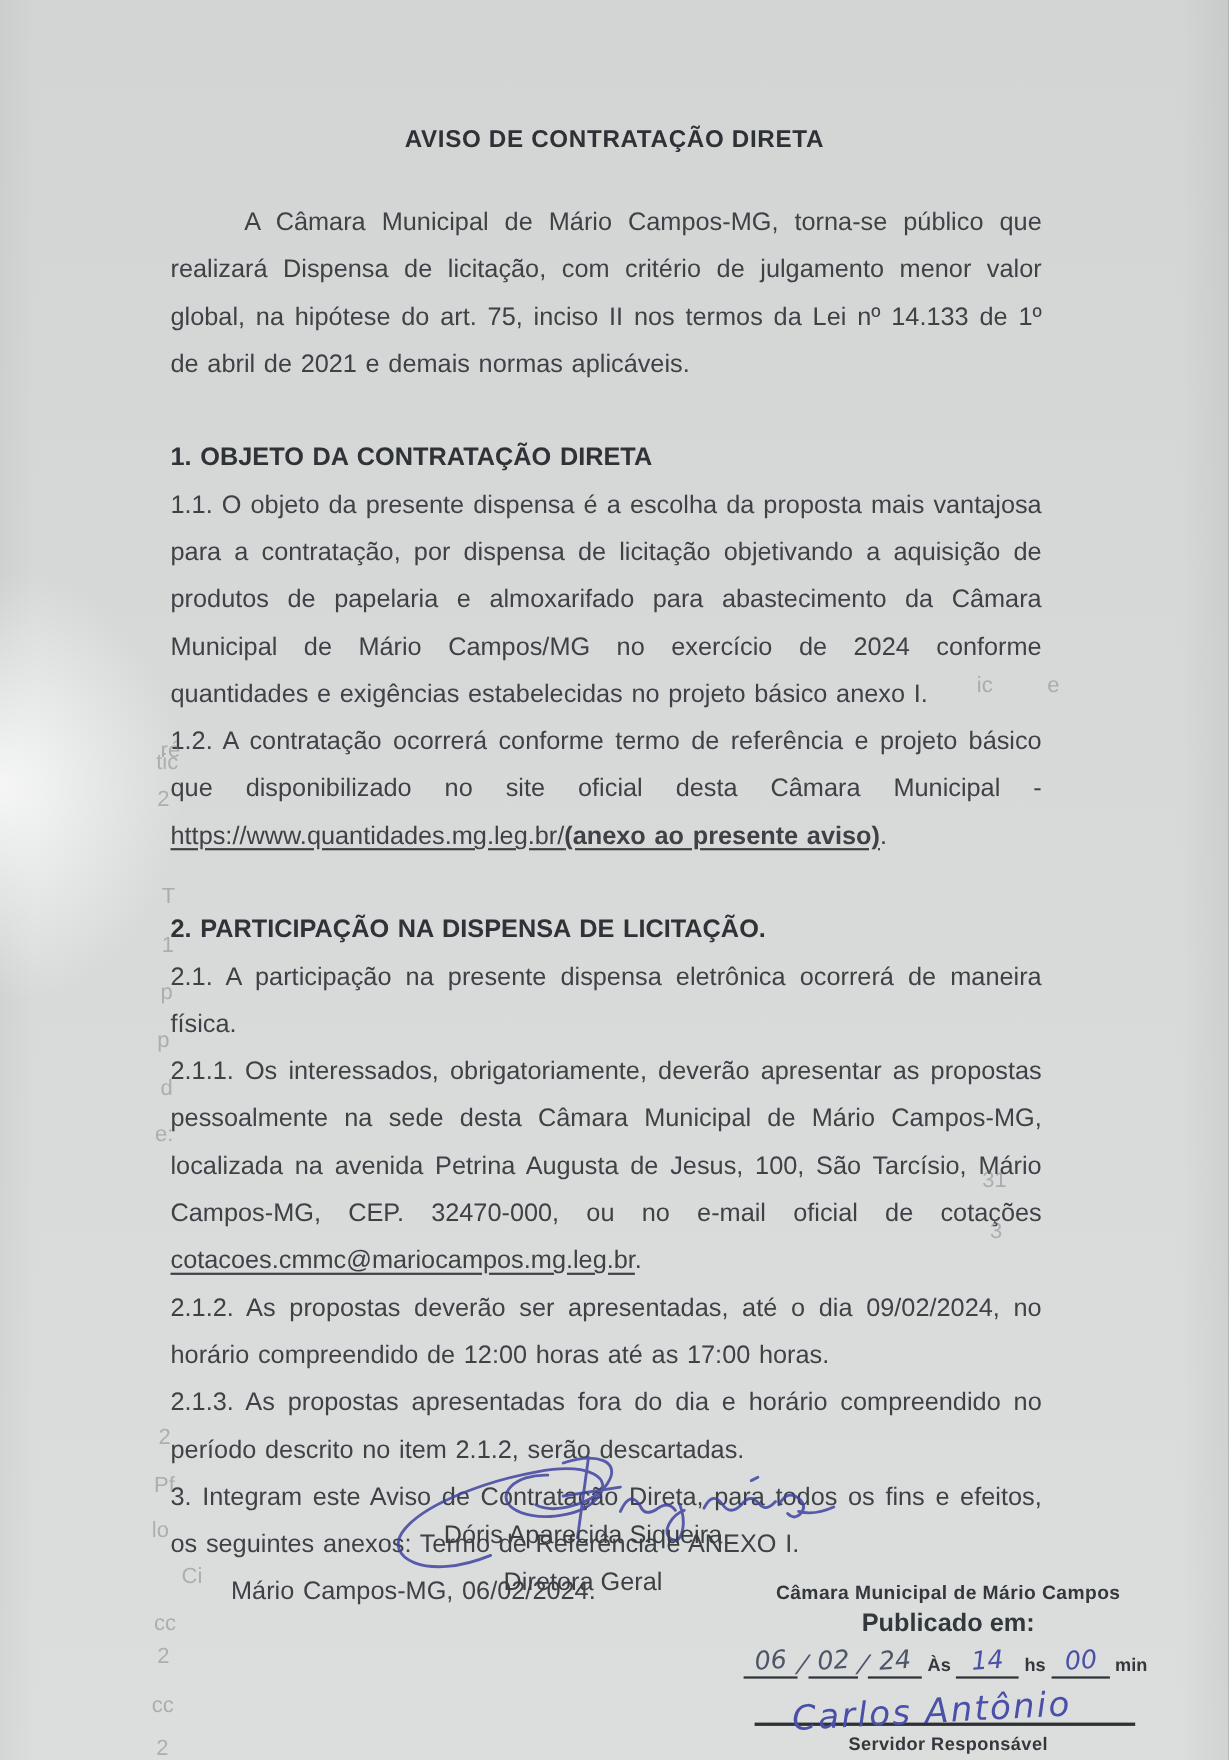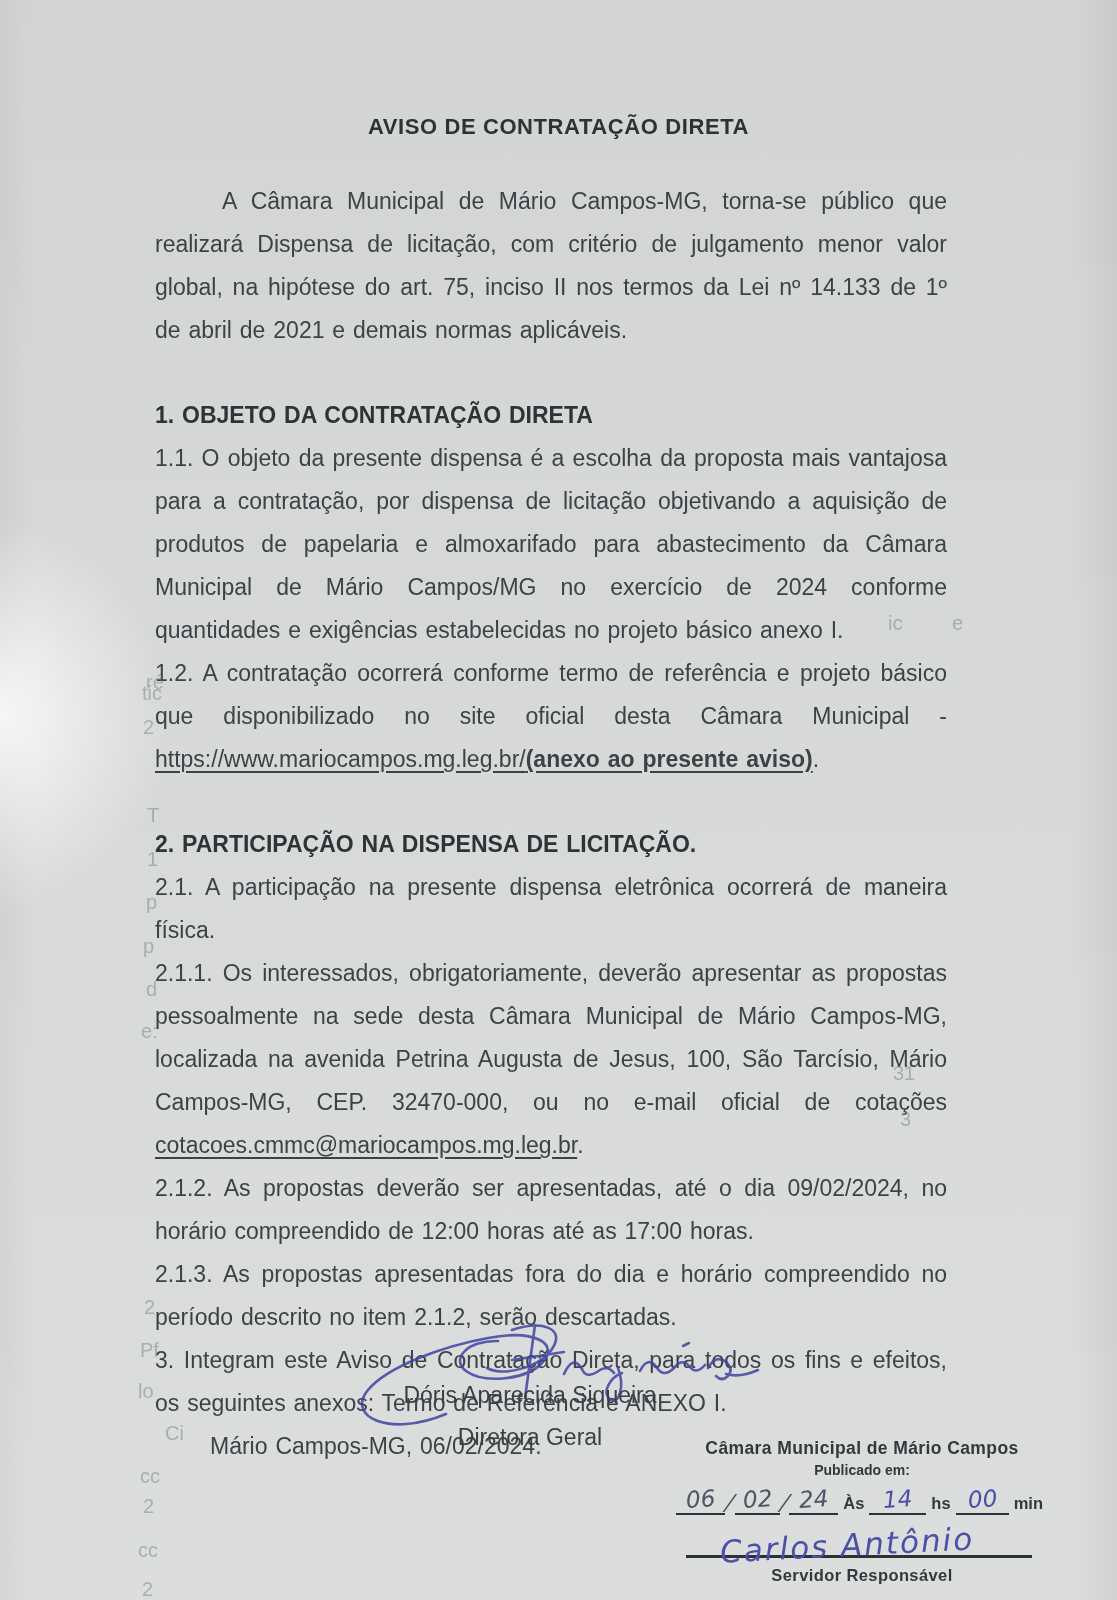--- a/index.html
+++ b/index.html
@@ -53,21 +53,21 @@
 
   .stamp {
     position:absolute; left:676px; top:1438px; width:372px;
     color:#33383c;
   }
   .stamp-org {
     font-size:17.5px; font-weight:bold; text-align:center;
     letter-spacing:0.4px; white-space:nowrap;
   }
   .stamp-pub {
-    font-size:14px; font-weight:bold; text-align:center; margin-top:3px;
+    font-size:23px; font-weight:bold; text-align:center; margin-top:3px;
   }
   .stamp-row {
     display:flex; align-items:flex-end; margin-top:8px;
     font-size:16.5px; font-weight:bold; white-space:nowrap;
   }
   .blank {
     display:inline-block; border-bottom:2.5px solid #2d3135;
     text-align:center; height:27px; position:relative;
   }
   .hand {
@@ -102,21 +102,21 @@
 
 <div class="page">
 
   <div class="doc-title">AVISO DE CONTRATAÇÃO DIRETA</div>
 
   <div class="body-text">
     <p class="indent">A Câmara Municipal de Mário Campos-MG, torna-se público que realizará Dispensa de licitação, com critério de julgamento menor valor global, na hipótese do art. 75, inciso II nos termos da Lei nº 14.133 de 1º de abril de 2021 e demais normas aplicáveis.</p>
 
     <p class="sec-heading gap-top">1. OBJETO DA CONTRATAÇÃO DIRETA</p>
     <p>1.1. O objeto da presente dispensa é a escolha da proposta mais vantajosa para a contratação, por dispensa de licitação objetivando a aquisição de produtos de papelaria e almoxarifado para abastecimento da Câmara Municipal de Mário Campos/MG no exercício de 2024 conforme quantidades e exigências estabelecidas no projeto básico anexo I.</p>
-    <p><span>1.2. A contratação ocorrerá conforme termo de referência e projeto básico que disponibilizado no site oficial desta Câmara Municipal - </span><span class="doc-link">https://www.mariocampos.mg.leg.br/</span><span class="bold-u">(anexo ao presente aviso)</span><span>.</span></p>
+    <p><span>1.2. A contratação ocorrerá conforme termo de referência e projeto básico que disponibilizado no site oficial desta Câmara Municipal - </span><span class="doc-link">https://www.quantidades.mg.leg.br/</span><span class="bold-u">(anexo ao presente aviso)</span><span>.</span></p>
 
     <p class="sec-heading gap-top">2. PARTICIPAÇÃO NA DISPENSA DE LICITAÇÃO.</p>
     <p>2.1. A participação na presente dispensa eletrônica ocorrerá de maneira física.</p>
     <p><span>2.1.1. Os interessados, obrigatoriamente, deverão apresentar as propostas pessoalmente na sede desta Câmara Municipal de Mário Campos-MG, localizada na avenida Petrina Augusta de Jesus, 100, São Tarcísio, Mário Campos-MG, CEP. 32470-000, ou no e-mail oficial de cotações </span><span class="doc-link">cotacoes.cmmc@mariocampos.mg.leg.br</span><span>.</span></p>
     <p>2.1.2. As propostas deverão ser apresentadas, até o dia 09/02/2024, no horário compreendido de 12:00 horas até as 17:00 horas.</p>
     <p>2.1.3. As propostas apresentadas fora do dia e horário compreendido no período descrito no item 2.1.2, serão descartadas.</p>
     <p>3. Integram este Aviso de Contratação Direta, para todos os fins e efeitos, os seguintes anexos: Termo de Referência e ANEXO I.</p>
 
     <p class="dateline">Mário Campos-MG, 06/02/2024.</p>
   </div>

